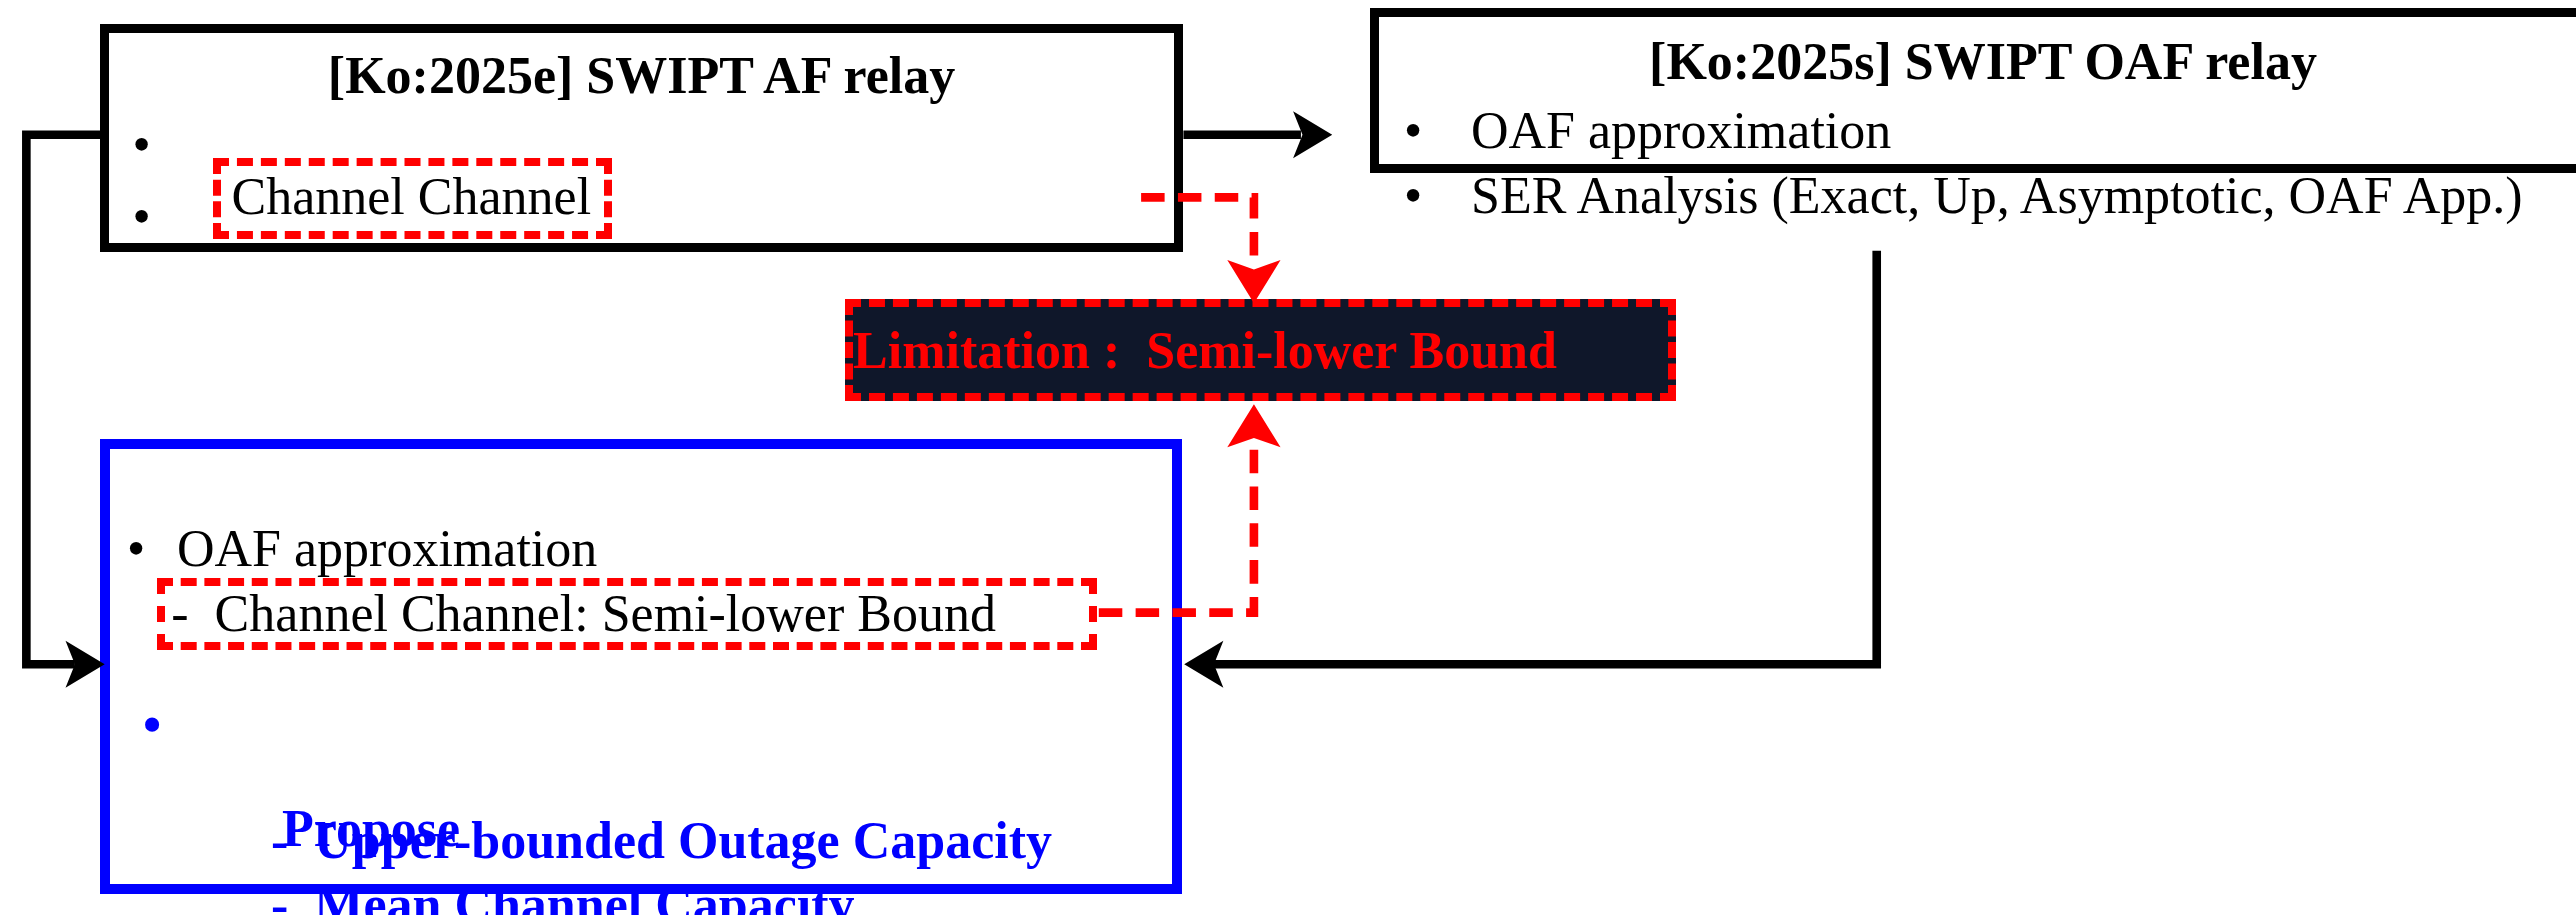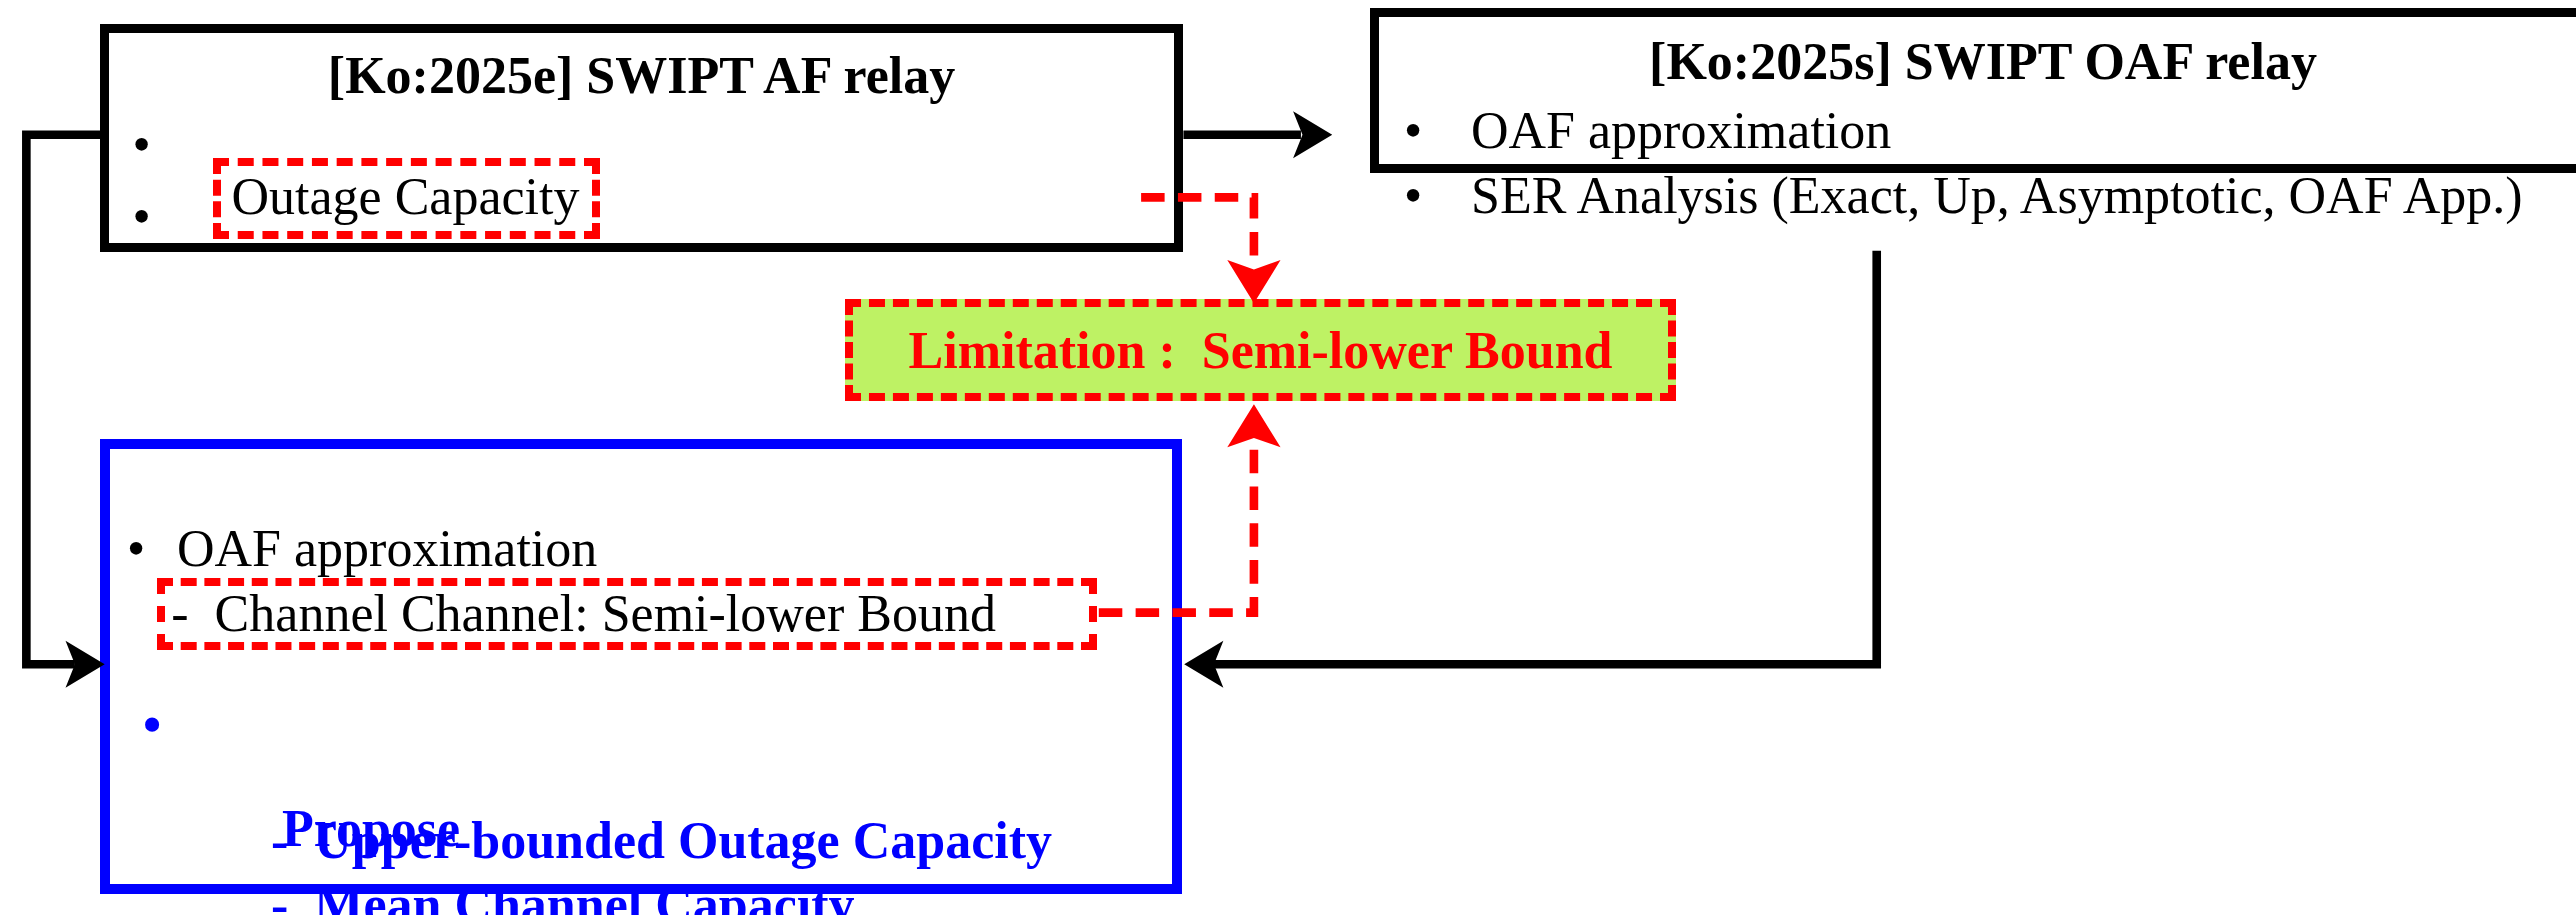--- a/index.html
+++ b/index.html
@@ -60,24 +60,24 @@
     display: flex;
     align-items: center;
     height: 82px;
   }
 
   
   .limitation {
     position: absolute;
     box-sizing: border-box;
     border: 8.6px dashed #ff0000;
-    background: #bef264;
+    background: #0f172a;
     display: flex;
     align-items: center;
-    justify-content: center;
+    justify-content: flex-start;
   }
   .limitation-label {
     color: #ff0000;
     font-weight: bold;
     font-size: 52px;
     white-space: pre;
   }
 
   
   .subbox-red {
@@ -125,21 +125,21 @@
 
 <div class="canvas">
 
   <div class="node box-black" style="left:100px; top:23.5px; width:1083px; height:228px;">
     <div class="row title-row" style="top:17px;">[Ko:2025e] SWIPT AF relay</div>
     <div class="row" style="top:86px; padding-left:91px;">
       <span class="bullet-dot" style="left:23.5px;">•</span>
     </div>
     <div class="row b2-flex" style="top:125px; padding-left:91px;">
       <span class="bullet-dot" style="left:23.5px; top:33px;">•</span>
-      <span class="hl-red"><span>Outage Capacity</span></span>
+      <span class="hl-red"><span>Channel Channel</span></span>
     </div>
   </div>
 
   <div class="node box-black" style="left:1332px; top:8px; width:1226px; height:165px;margin-left:38px;">
     <div class="row title-row" style="top:19px;">[Ko:2025s] SWIPT OAF relay</div>
     <div class="row" style="top:88px; padding-left:92px;">
       <span class="bullet-dot" style="left:25px;">•</span>
       <span>OAF approximation</span>
     </div>
     <div class="row" style="top:153px; padding-left:92px;">

